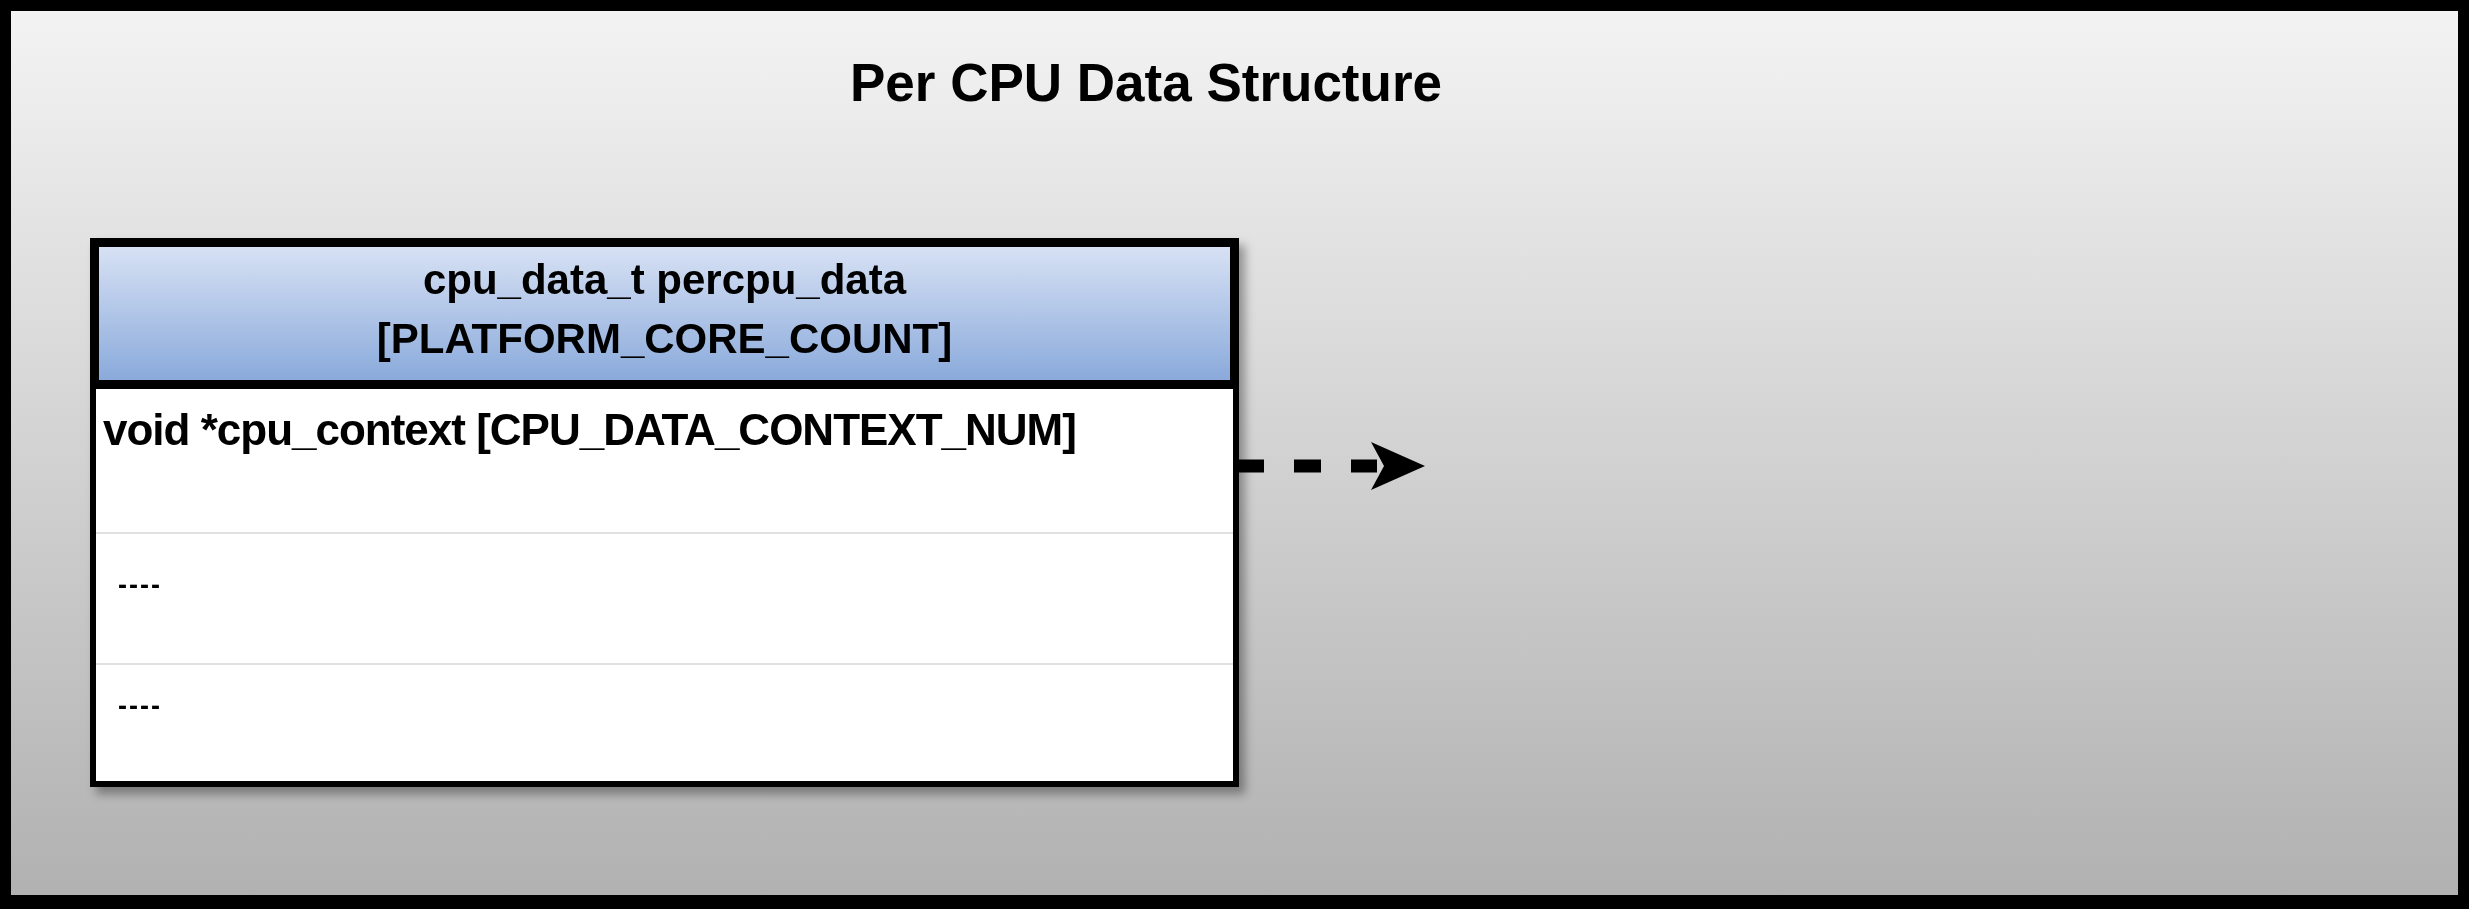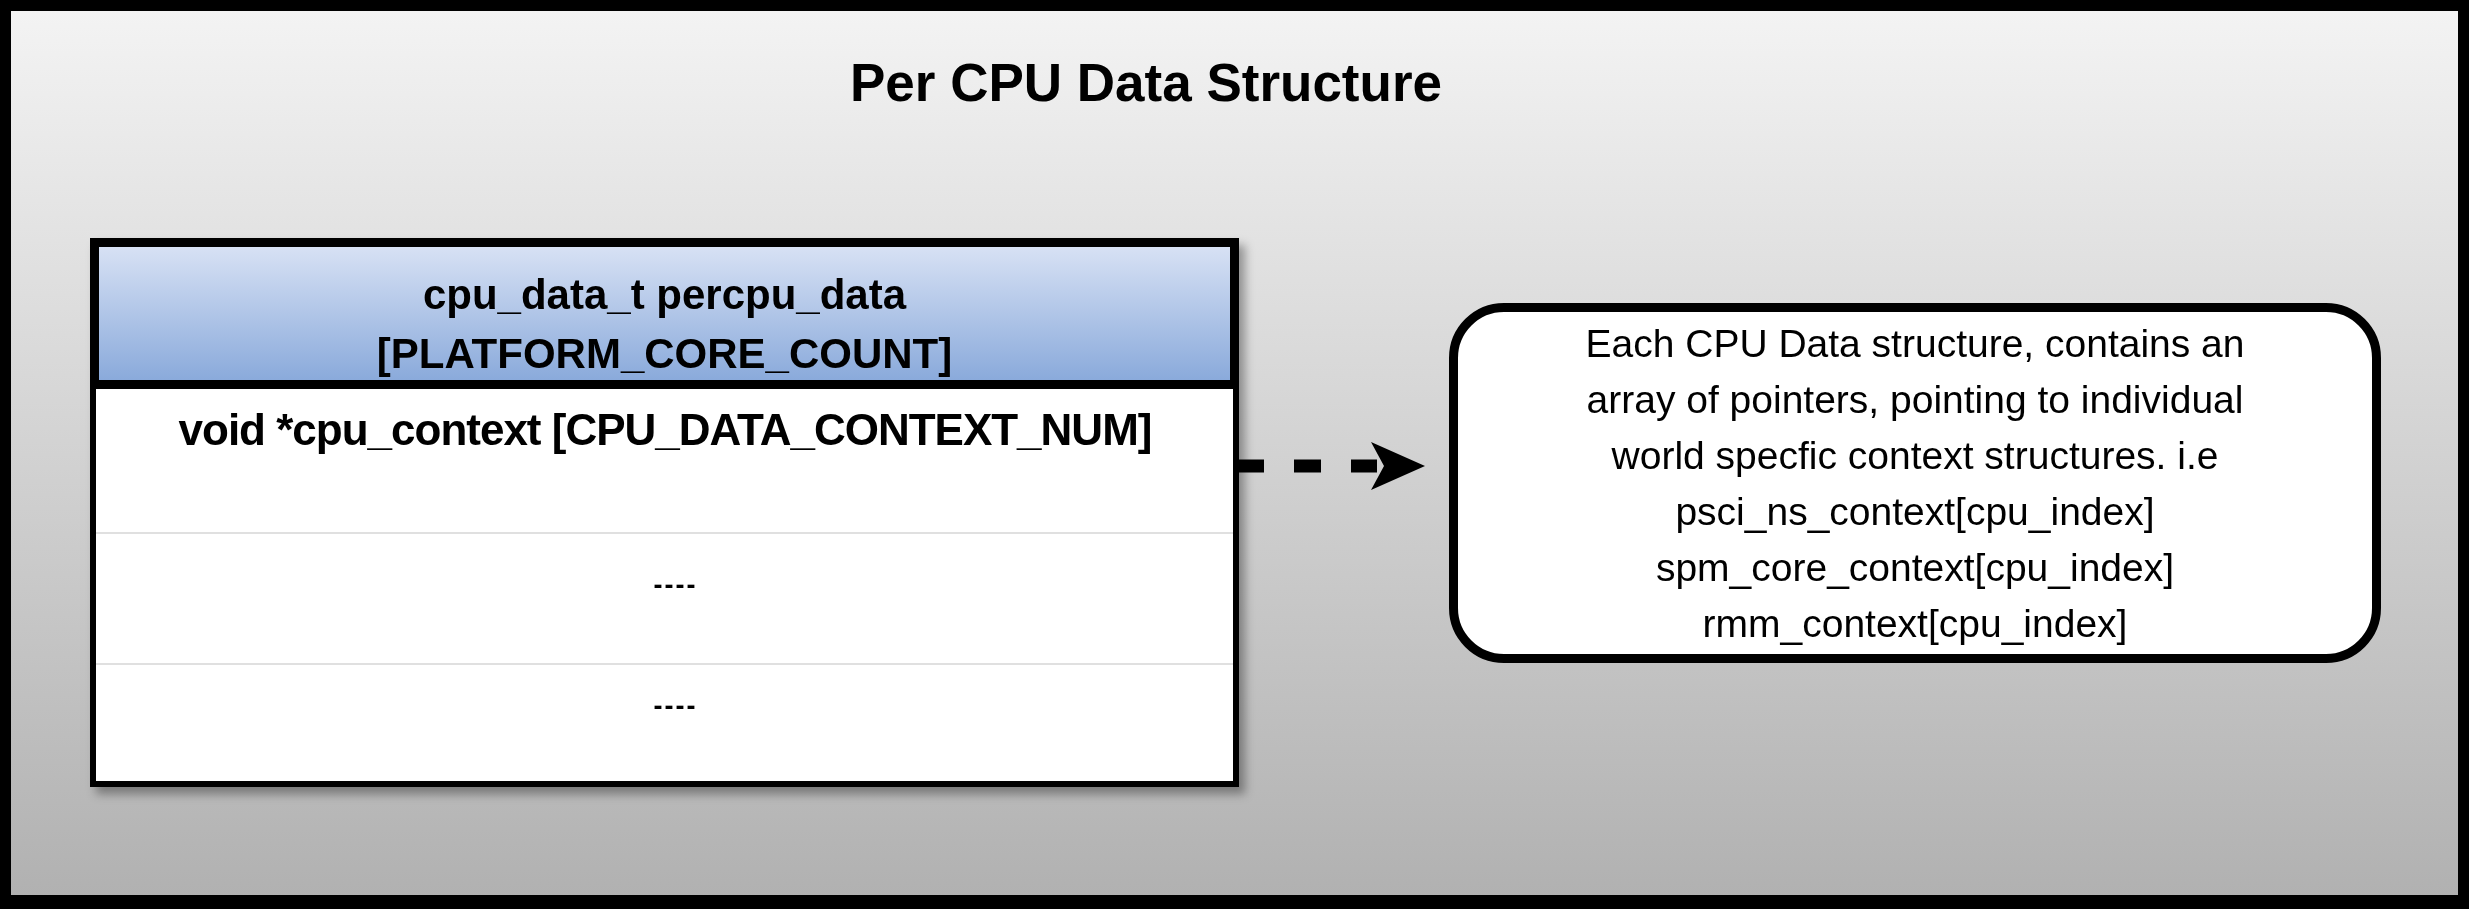--- a/index.html
+++ b/index.html
@@ -54,35 +54,34 @@
   }
   .struct-header {
     box-sizing: border-box;
     height: 151px;
     border: 9px solid #000;
     background: linear-gradient(180deg, var(--header-gradient-top) 0%, var(--header-gradient-bottom) 100%);
     text-align: center;
     font-weight: bold;
     font-size: 42px;
     line-height: 59px;
-    padding-top: 18px;
+    padding-top: 3px;
     white-space: pre-line;
   }
   .struct-body {
     box-sizing: border-box;
     border: 6px solid #000;
     border-top: none;
     background: var(--table-background);
     height: 398px;
   }
   .struct-row {
     box-sizing: border-box;
     border-bottom: 2px solid var(--divider);
     overflow: hidden;
-    text-align: center;
   }
   .row-context {
     height: 145px;
     font-weight: bold;
     font-size: 44px;
     padding: 16px 6px 0 7px;
     white-space: nowrap;
     letter-spacing: -1px;
   }
   .row-dashes-1 {
@@ -140,19 +139,13 @@
       <div class="struct-row row-dashes-1">----</div>
       <div class="struct-row row-dashes-2">----</div>
     </div>
   </div>
 
   <svg class="arrow-connector" viewBox="0 0 188 62" xmlns="http://www.w3.org/2000/svg">
     <line x1="0" y1="31" x2="140" y2="31" stroke="#000" stroke-width="13" stroke-dasharray="27 30"></line>
     <polygon points="134,7 188,31 134,55 147,31" fill="#000"></polygon>
   </svg>
 
-  <div class="callout-note">Each CPU Data structure, contains an
-array of pointers, pointing to individual
-world specfic context structures. i.e
-psci_ns_context[cpu_index]
-spm_core_context[cpu_index]
-rmm_context[cpu_index]</div>
 </div>
 
 </body></html>

